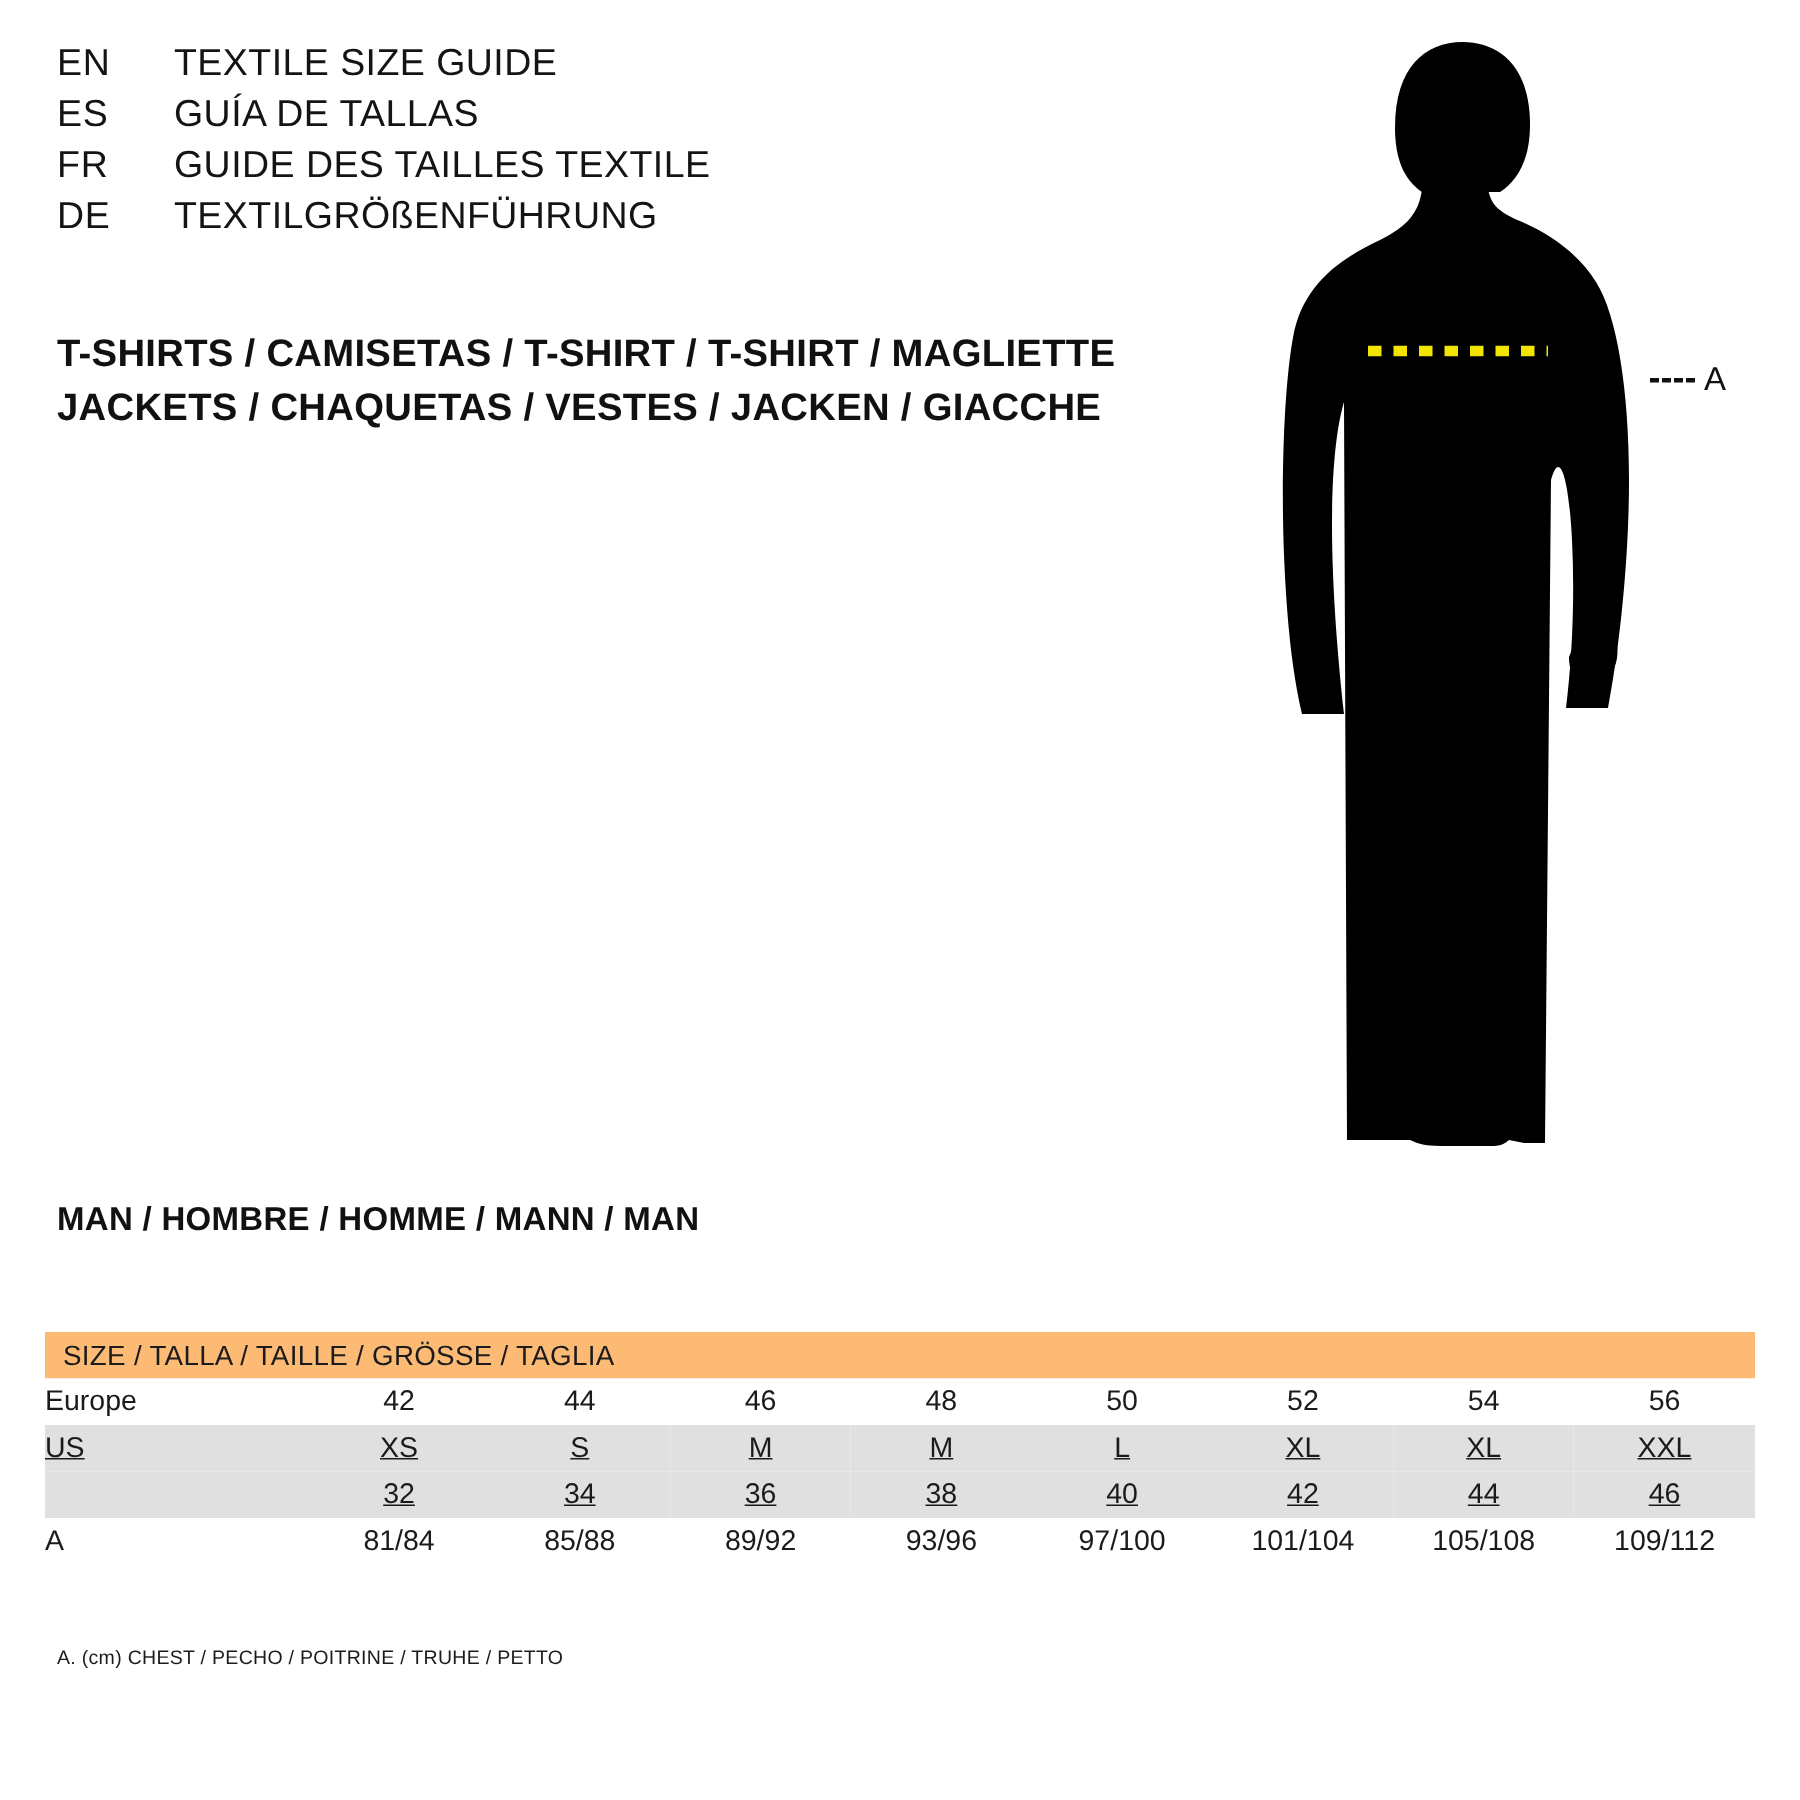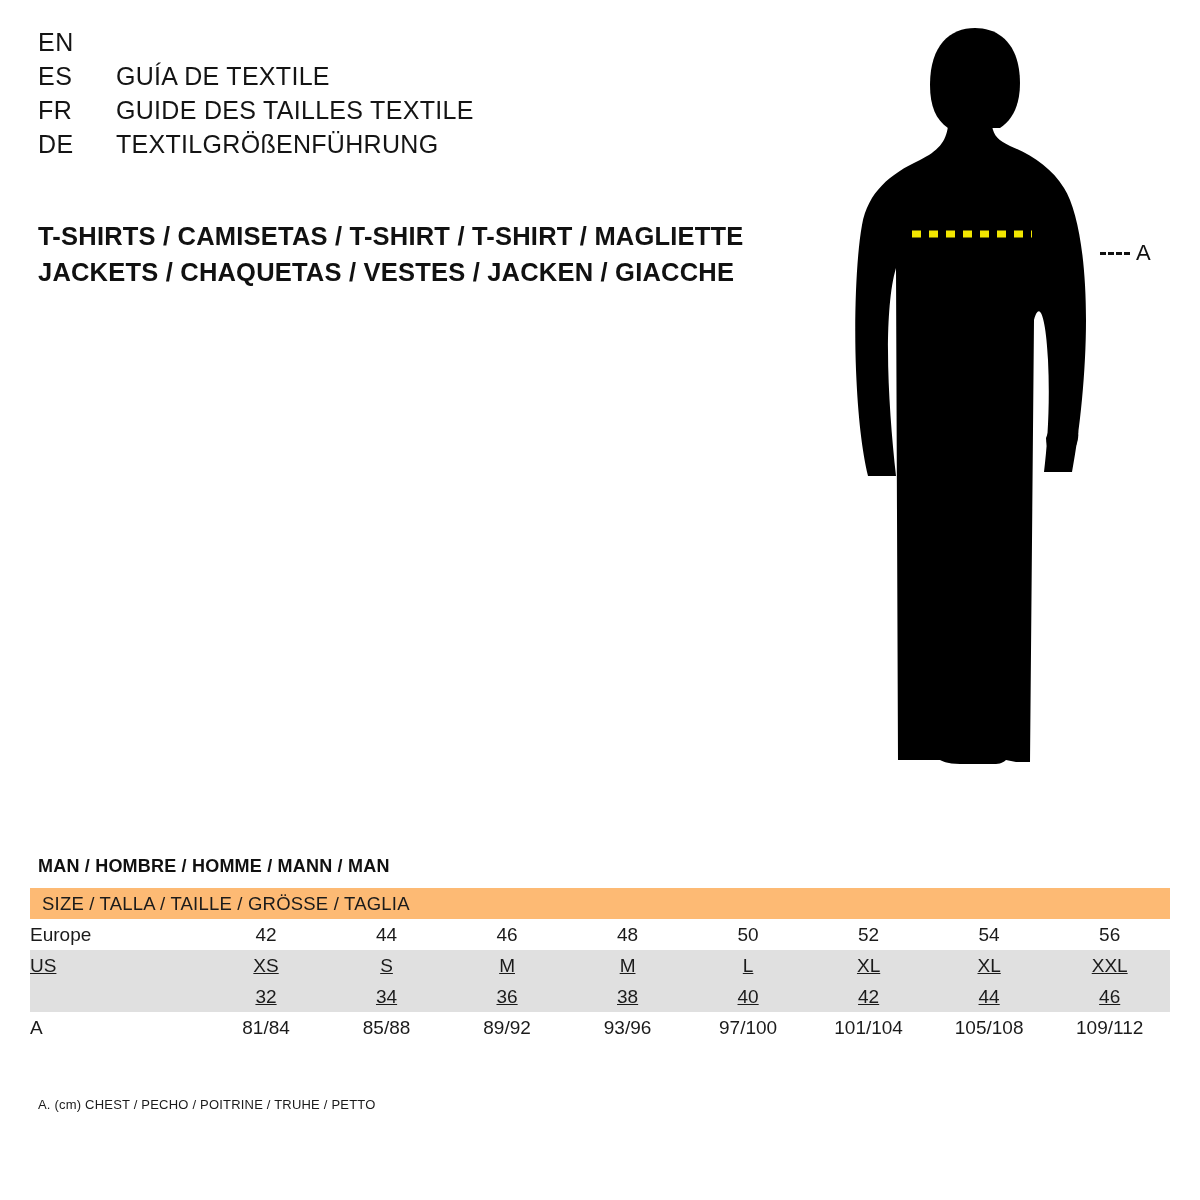--- a/index.html
+++ b/index.html
@@ -89,22 +89,22 @@
     top: 232px;
     width: 30px;
     height: 2px;
     border-top: 3px dashed #111;
   }
 
   
   .section-title {
     position: absolute;
     left: 38px;
-    top: 856px;
-    font-size: 18px;
+    top: 800px;
+    font-size: 22px;
     font-weight: bold;
     letter-spacing: 0.2px;
     color: #111;
   }
 
   table.size-table {
     position: absolute;
     left: 30px;
     top: 888px;
     width: 1140px;
@@ -150,24 +150,25 @@
   }
 </style>
 </head>
 <body>
 
 <div class="page">
 
   <div class="lang-block">
     <div class="lang-row">
       <span class="lang-code">EN</span>
+      <span class="lang-text">TEXTILE SIZE GUIDE</span>
     </div>
     <div class="lang-row">
       <span class="lang-code">ES</span>
-      <span class="lang-text">GUÍA DE TEXTILE</span>
+      <span class="lang-text">GUÍA DE TALLAS</span>
     </div>
     <div class="lang-row">
       <span class="lang-code">FR</span>
       <span class="lang-text">GUIDE DES TAILLES TEXTILE</span>
     </div>
     <div class="lang-row">
       <span class="lang-code">DE</span>
       <span class="lang-text">TEXTILGRÖßENFÜHRUNG</span>
     </div>
   </div>

